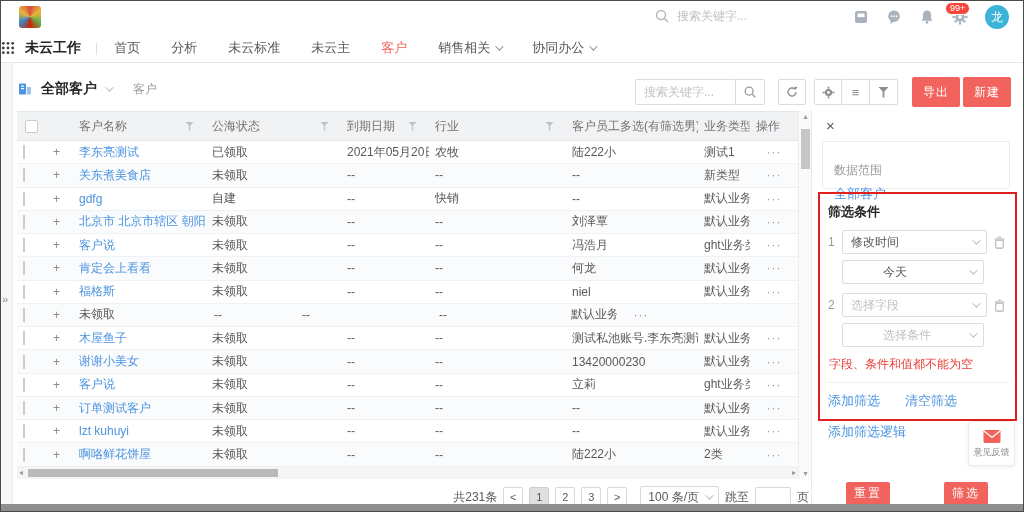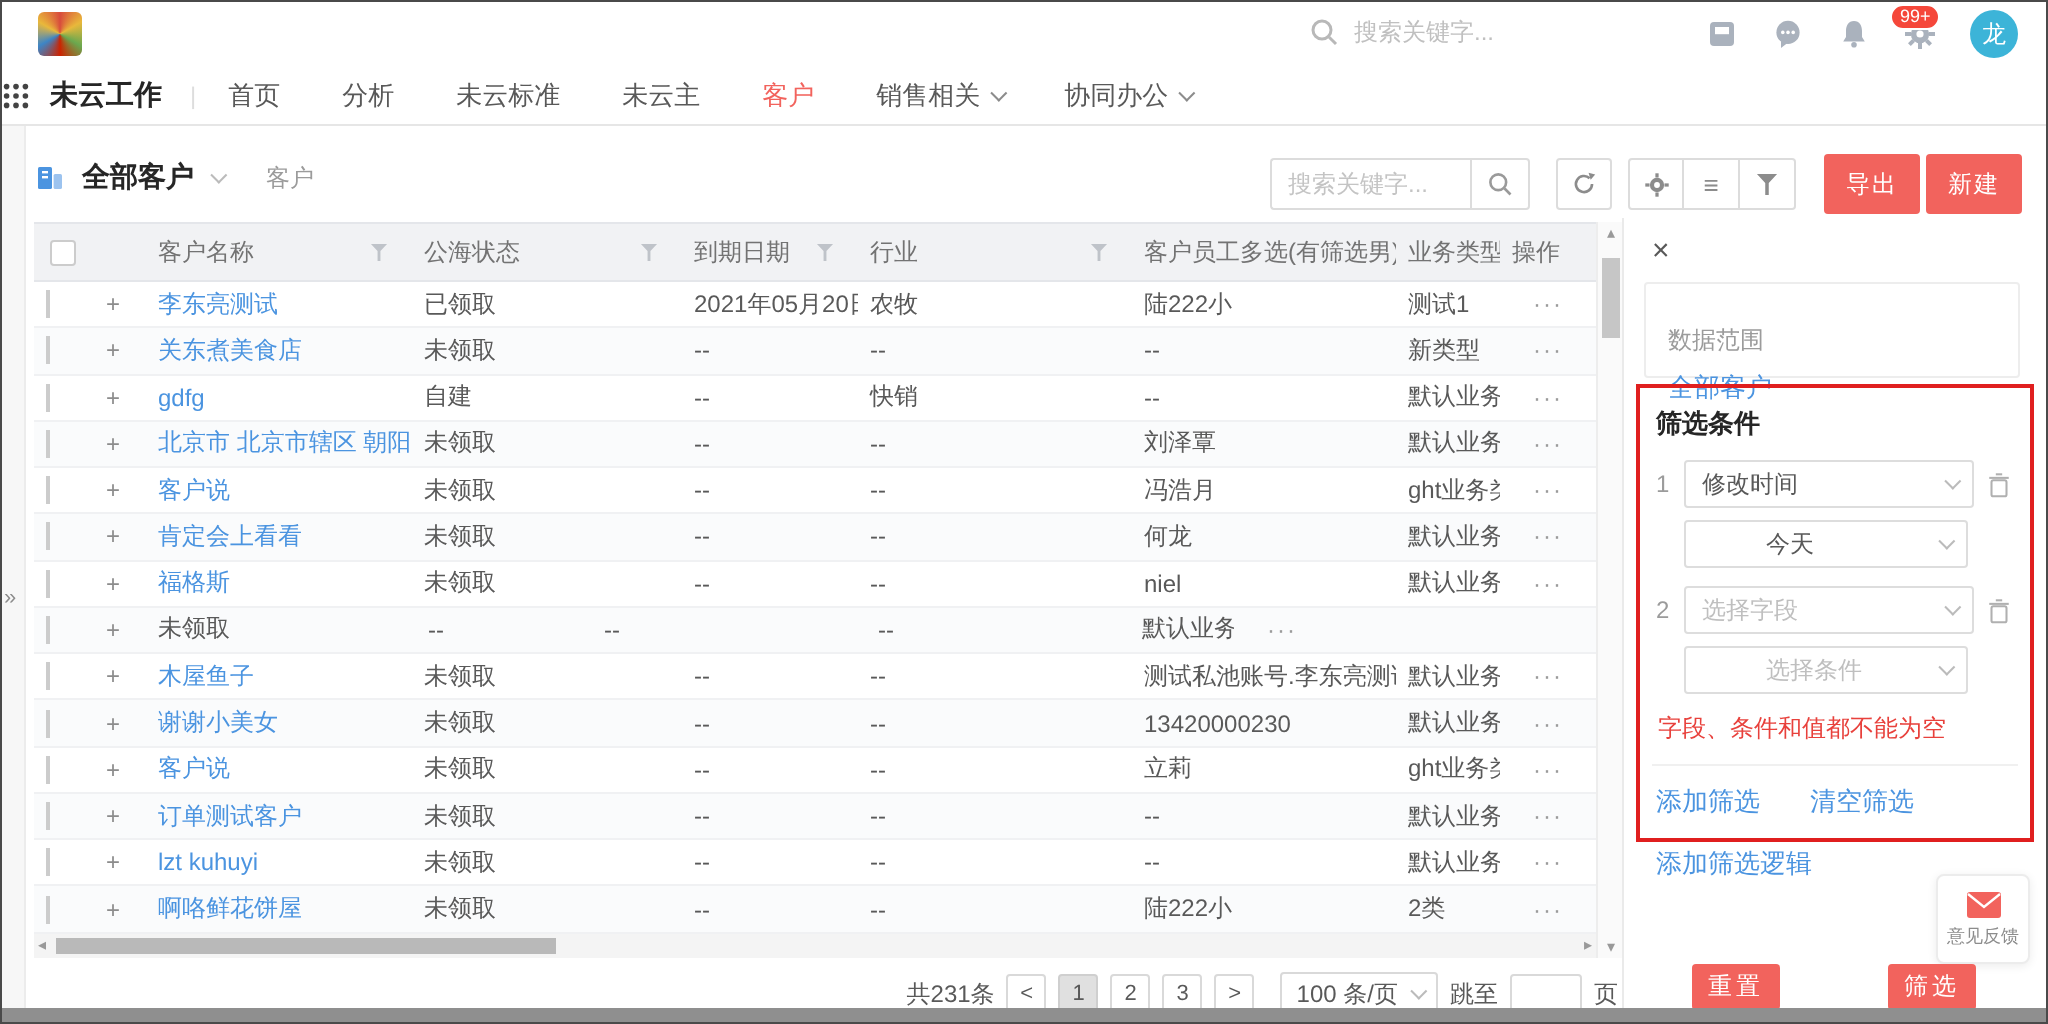--- a/index.html
+++ b/index.html
@@ -128,21 +128,21 @@
   .sel .chev { margin-left:auto; }
   .sel.placeholder { color:#bfbfbf; }
   .cond-sub { margin:0 23px 9px 14px; }
   .cond-sub .sel { width:100%;padding-left:40px; }
   .trash-ic { width:15px; height:15px; flex:none; cursor:pointer; }
   .err-text { color:#e8413c; font-size:12px; margin:2px 0 8px 1px; }
   .fb-divider { border-top:1px solid #f0f0f0; margin:9px -2px 9px -2px; }
   .link-row { display:flex; gap:25px; }
   .blue-link { color:#4b94e0; font-size:13px; cursor:pointer; }
   .logic-link { margin-top:13px; }
-  .feedback { position:absolute; right:8px; top:328px; width:47px; height:45px; border:1px solid #ececec;
+  .feedback { position:absolute; right:8px; top:312px; width:47px; height:45px; border:1px solid #ececec;
               border-radius:4px; background:#fff; box-shadow:0 1px 5px rgba(0,0,0,.08);
               display:flex; flex-direction:column; align-items:center; justify-content:center; gap:2px; cursor:pointer; }
   .feedback span { font-size:9px; color:#8c8c8c; }
   .panel-btn { position:absolute; width:44px; height:23px; background:#f2635d; color:#fff; border:none;
                border-radius:2px; font-size:12px; letter-spacing:2px; }
   .panel-btn.reset { left:34px; top:373px;text-align:center; }
   .panel-btn.apply { left:132px; top:373px; }
 </style>
 </head>
 <body>

